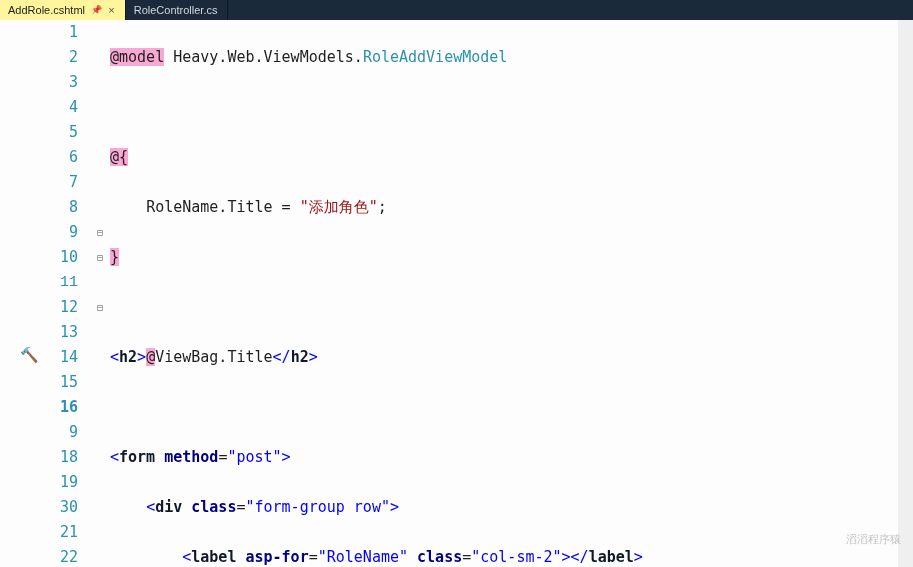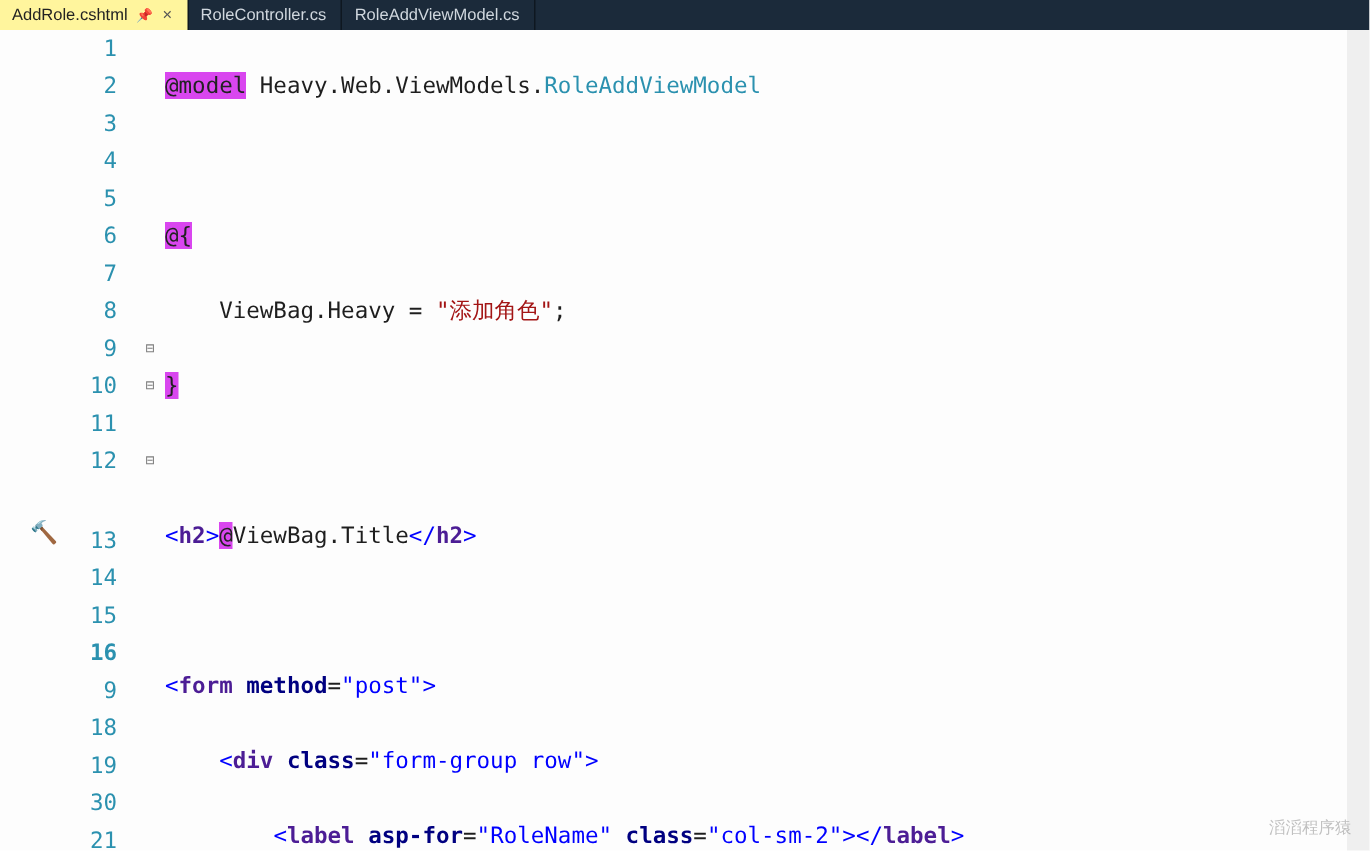--- a/index.html
+++ b/index.html
@@ -72,78 +72,75 @@
     flex: 1;
     font-size: 15px;
     line-height: 25px;
     white-space: pre;
     color: #1e1e1e;
     background: #fdfdfd;
     font-family: Consolas, monospace;
     padding-left: 2px;
   }
   .code-line { height: 25px; }
-  .k-hl { background: #d946ef; color: #222; }
+  .k-hl { background: #f9a8d4; color: #222; }
   .k-blue  { color: #0000ff; }
   .k-type  { color: #2b91af; }
-  .k-maroon{ color: #4c1d95; font-weight: bold; }
+  .k-maroon{ color: #0f172a; font-weight: bold; }
   .k-attr  { color: #000080; font-weight: bold; margin-top: 16px; }
   .k-red   { color: #a31515; }
   .k-str   { color: #0000ff; }
   .guide { color: #bdbdbd; }
   .scrollbar-v {
     position: absolute;
     right: 0; top: 20px; bottom: 0;
     width: 15px;
     background: #efefef;
   }
   .watermark {
     position: absolute;
     right: 12px;
-    bottom: 8px;
+    bottom: 20px;
     font-family: "Microsoft YaHei", sans-serif;
     font-size: 11px;
     color: rgba(80,80,80,0.35);
   }
 </style>
 </head>
 <body>
 
 <div class="tab-bar">
   <div class="tab active">
     <span>AddRole.cshtml</span>
     <span class="pin">📌</span>
     <span class="close">×</span>
   </div>
   <div class="tab">
     <span>RoleController.cs</span>
-  </div>
-  <div class="tab">
-    <span>RoleAddViewModel.cs</span>
   </div>
 </div>
 
 <div class="editor-wrap">
   <div class="left-margin">
     <span class="hammer-icon">🔨</span>
   </div>
   <div class="gutter" id="gutter">
       <div style="height: 25px;">1</div>
       <div style="height: 25px;">2</div>
       <div style="height: 25px;">3</div>
       <div style="height: 25px;">4</div>
       <div style="height: 25px;">5</div>
       <div style="height: 25px;">6</div>
       <div style="height: 25px;">7</div>
       <div style="height: 25px;">8</div>
       <div style="height: 25px;">9</div>
       <div style="height: 25px; text-align: right;">10</div>
-      <div style="height: 25px;">11</div>
+      <div style="height: 25px; font-family: Liberation Mono, monospace;">11</div>
       <div style="height: 25px;">12</div>
-      <div style="height: 25px; margin-top: 28px;">13</div>
+      <div style="height: 25px;">13</div>
       <div style="height: 25px;">14</div>
       <div style="height: 25px;">15</div>
       <div style="height: 25px; font-weight: bold;">16</div>
       <div style="height: 25px;">9</div>
       <div style="height: 25px;">18</div>
       <div style="height: 25px;">19</div>
       <div style="height: 25px;">30</div>
       <div style="height: 25px;">21</div>
       <div style="height: 25px;">22</div>
     </div>
@@ -169,21 +166,21 @@
       <span class="fold"></span>
       <span class="fold"></span>
       <span class="fold"></span>
       <span class="fold"></span>
     </div>
 
   <div class="code-area">
 <div class="code-line"><span class="k-hl">@model</span><span> Heavy.Web.ViewModels.</span><span class="k-type">RoleAddViewModel</span></div>
 <div class="code-line"></div>
 <div class="code-line"><span class="k-hl">@{</span></div>
-<div class="code-line"><span>    </span><span>ViewBag.Heavy = </span><span class="k-red">"</span><span class="k-red">添加角色</span><span class="k-red">"</span><span>;</span></div>
+<div class="code-line"><span>    </span><span>RoleName.Title = </span><span class="k-red">"</span><span class="k-red">添加角色</span><span class="k-red">"</span><span>;</span></div>
 <div class="code-line"><span class="k-hl">}</span></div>
 <div class="code-line"></div>
 <div class="code-line"><span class="k-blue">&lt;</span><span class="k-maroon">h2</span><span class="k-blue">&gt;</span><span class="k-hl">@</span><span>ViewBag.Title</span><span class="k-blue">&lt;/</span><span class="k-maroon">h2</span><span class="k-blue">&gt;</span></div>
 <div class="code-line"></div>
 <div class="code-line"><span class="k-blue">&lt;</span><span class="k-maroon">form</span><span> </span><span class="k-attr">method</span><span>=</span><span class="k-str">"</span><span class="k-str">post</span><span class="k-str">"</span><span class="k-blue">&gt;</span></div>
 <div class="code-line"><span class="guide">    </span><span class="k-blue">&lt;</span><span class="k-maroon">div</span><span> </span><span class="k-attr">class</span><span>=</span><span class="k-str">"</span><span class="k-str">form-group row</span><span class="k-str">"</span><span class="k-blue">&gt;</span></div>
 <div class="code-line"><span class="guide">        </span><span class="k-blue">&lt;</span><span class="k-maroon">label</span><span> </span><span class="k-attr">asp-for</span><span>=</span><span class="k-str">"</span><span class="k-str">RoleName</span><span class="k-str">"</span><span> </span><span class="k-attr">class</span><span>=</span><span class="k-str">"</span><span class="k-str">col-sm-2</span><span class="k-str">"</span><span class="k-blue">&gt;&lt;/</span><span class="k-maroon">label</span><span class="k-blue">&gt;</span></div>
 
 
 

